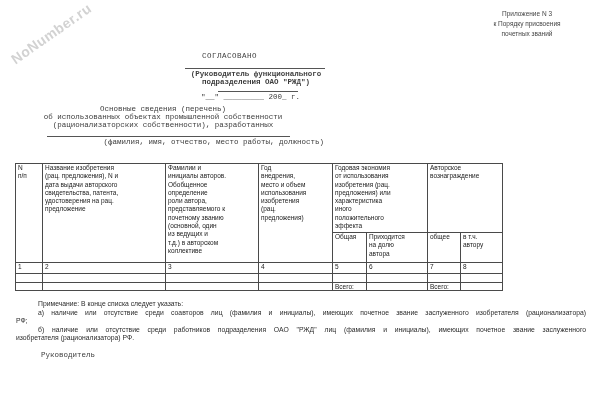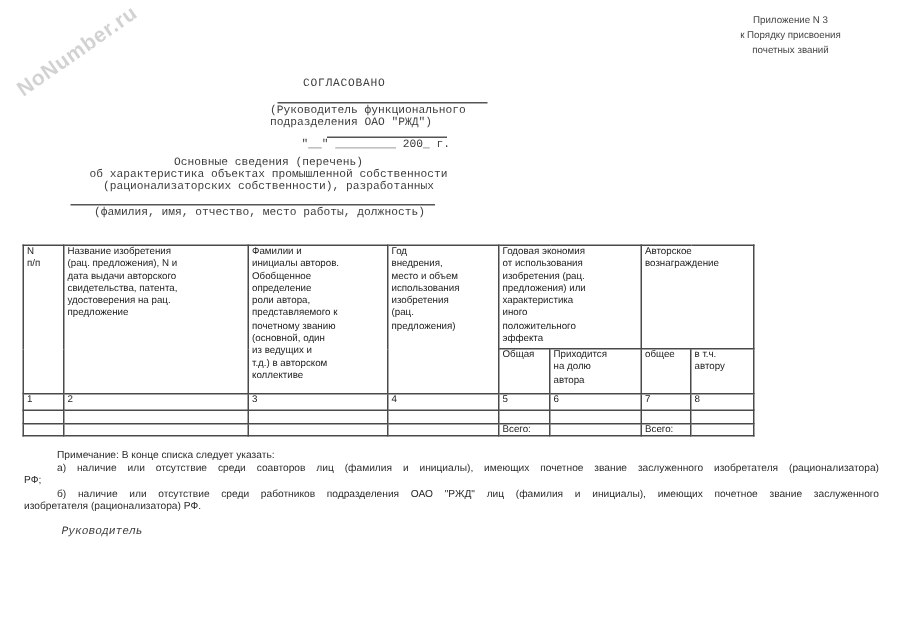--- a/index.html
+++ b/index.html
@@ -25,27 +25,27 @@
   }
 
   #appendix {
     left:468px; top:9px; width:118px;
     text-align:center;
     font-size:6.5px; line-height:10px; color:#454545;
   }
 
   #approval-label { left:185px; top:52px; font-size:7.5px; letter-spacing:.5px;margin-left:17px; }
   #sig-rule  { left:185px; top:68px; width:140px; }
-  #sig-caption { left:180px; top:70px; width:152px; font-size:7.5px; line-height:8px; }
+  #sig-caption { left:180px; top:70px; width:152px; text-align:center; font-size:7.5px; line-height:8px;font-weight:bold; }
   #date-rule { left:218px; top:91px; width:80px; }
   #date-line { left:201px; top:93px; font-size:7.5px; }
 
-  #doc-title { left:28px; top:105px; width:302px; text-align:center; font-size:7.5px; line-height:8.2px; }
+  #doc-title { left:12px; top:105px; width:302px; text-align:center; font-size:7.5px; line-height:8.2px; }
   #title-rule { left:47px; top:136px; width:243px; }
-  #title-caption { left:22px; top:138px; width:302px; text-align:center; font-size:7.5px; }
+  #title-caption { left:22px; top:138px; width:302px; text-align:right; font-size:7.5px; }
 
   #main-table {
     position:absolute; left:15px; top:163px;
     border-collapse:collapse; table-layout:fixed;
     font-size:6.5px; line-height:8.3px; color:#222;
   }
   #main-table td {
     border:1px solid #4a4a4a;
     vertical-align:top;
     padding:0 2px;
@@ -56,21 +56,21 @@
   tr.r-sub   { height:30px; }
   tr.r-num   { height:11px; }
   tr.r-empty { height:9px;  }
   tr.r-total { height:8px;  }
   tr.r-num td, tr.r-total td { line-height:7px; padding:1px 2px 0 2px; white-space:nowrap; }
 
   #notes { left:16px; top:300px; width:570px; font-size:6.8px; line-height:8.6px; color:#2b2b2b; }
   .note-indent { text-indent:22px; }
   .note-justify { text-align:justify; text-align-last:justify; }
 
-  #signer { left:41px; top:351px; font-size:7.5px;font-style:italic; }
+  #signer { left:41px; top:351px; font-size:7.5px; }
 </style>
 </head>
 <body>
 
 <div id="watermark" class="abs">NoNumber.ru</div>
 
 <div id="appendix" class="abs">
   <div>Приложение N 3</div>
   <div>к Порядку присвоения</div>
   <div>почетных званий</div>
@@ -80,21 +80,21 @@
 <div id="sig-rule" class="rule"></div>
 <div id="sig-caption" class="abs mono">
   <div>(Руководитель функционального</div>
   <div>подразделения ОАО "РЖД")</div>
 </div>
 <div id="date-rule" class="rule"></div>
 <div id="date-line" class="abs mono">"__" _________ 200_ г.</div>
 
 <div id="doc-title" class="abs mono">
   <div>Основные сведения (перечень)</div>
-  <div>об характеристика объектах промышленной собственности</div>
+  <div>об использованных объектах промышленной собственности</div>
   <div>(рационализаторских собственности), разработанных</div>
 </div>
 <div id="title-rule" class="rule"></div>
 <div id="title-caption" class="abs mono">(фамилия, имя, отчество, место работы, должность)</div>
 
 <table id="main-table">
   <colgroup>
     <col style="width:27px">
       <col style="width:123px">
       <col style="width:93px">

